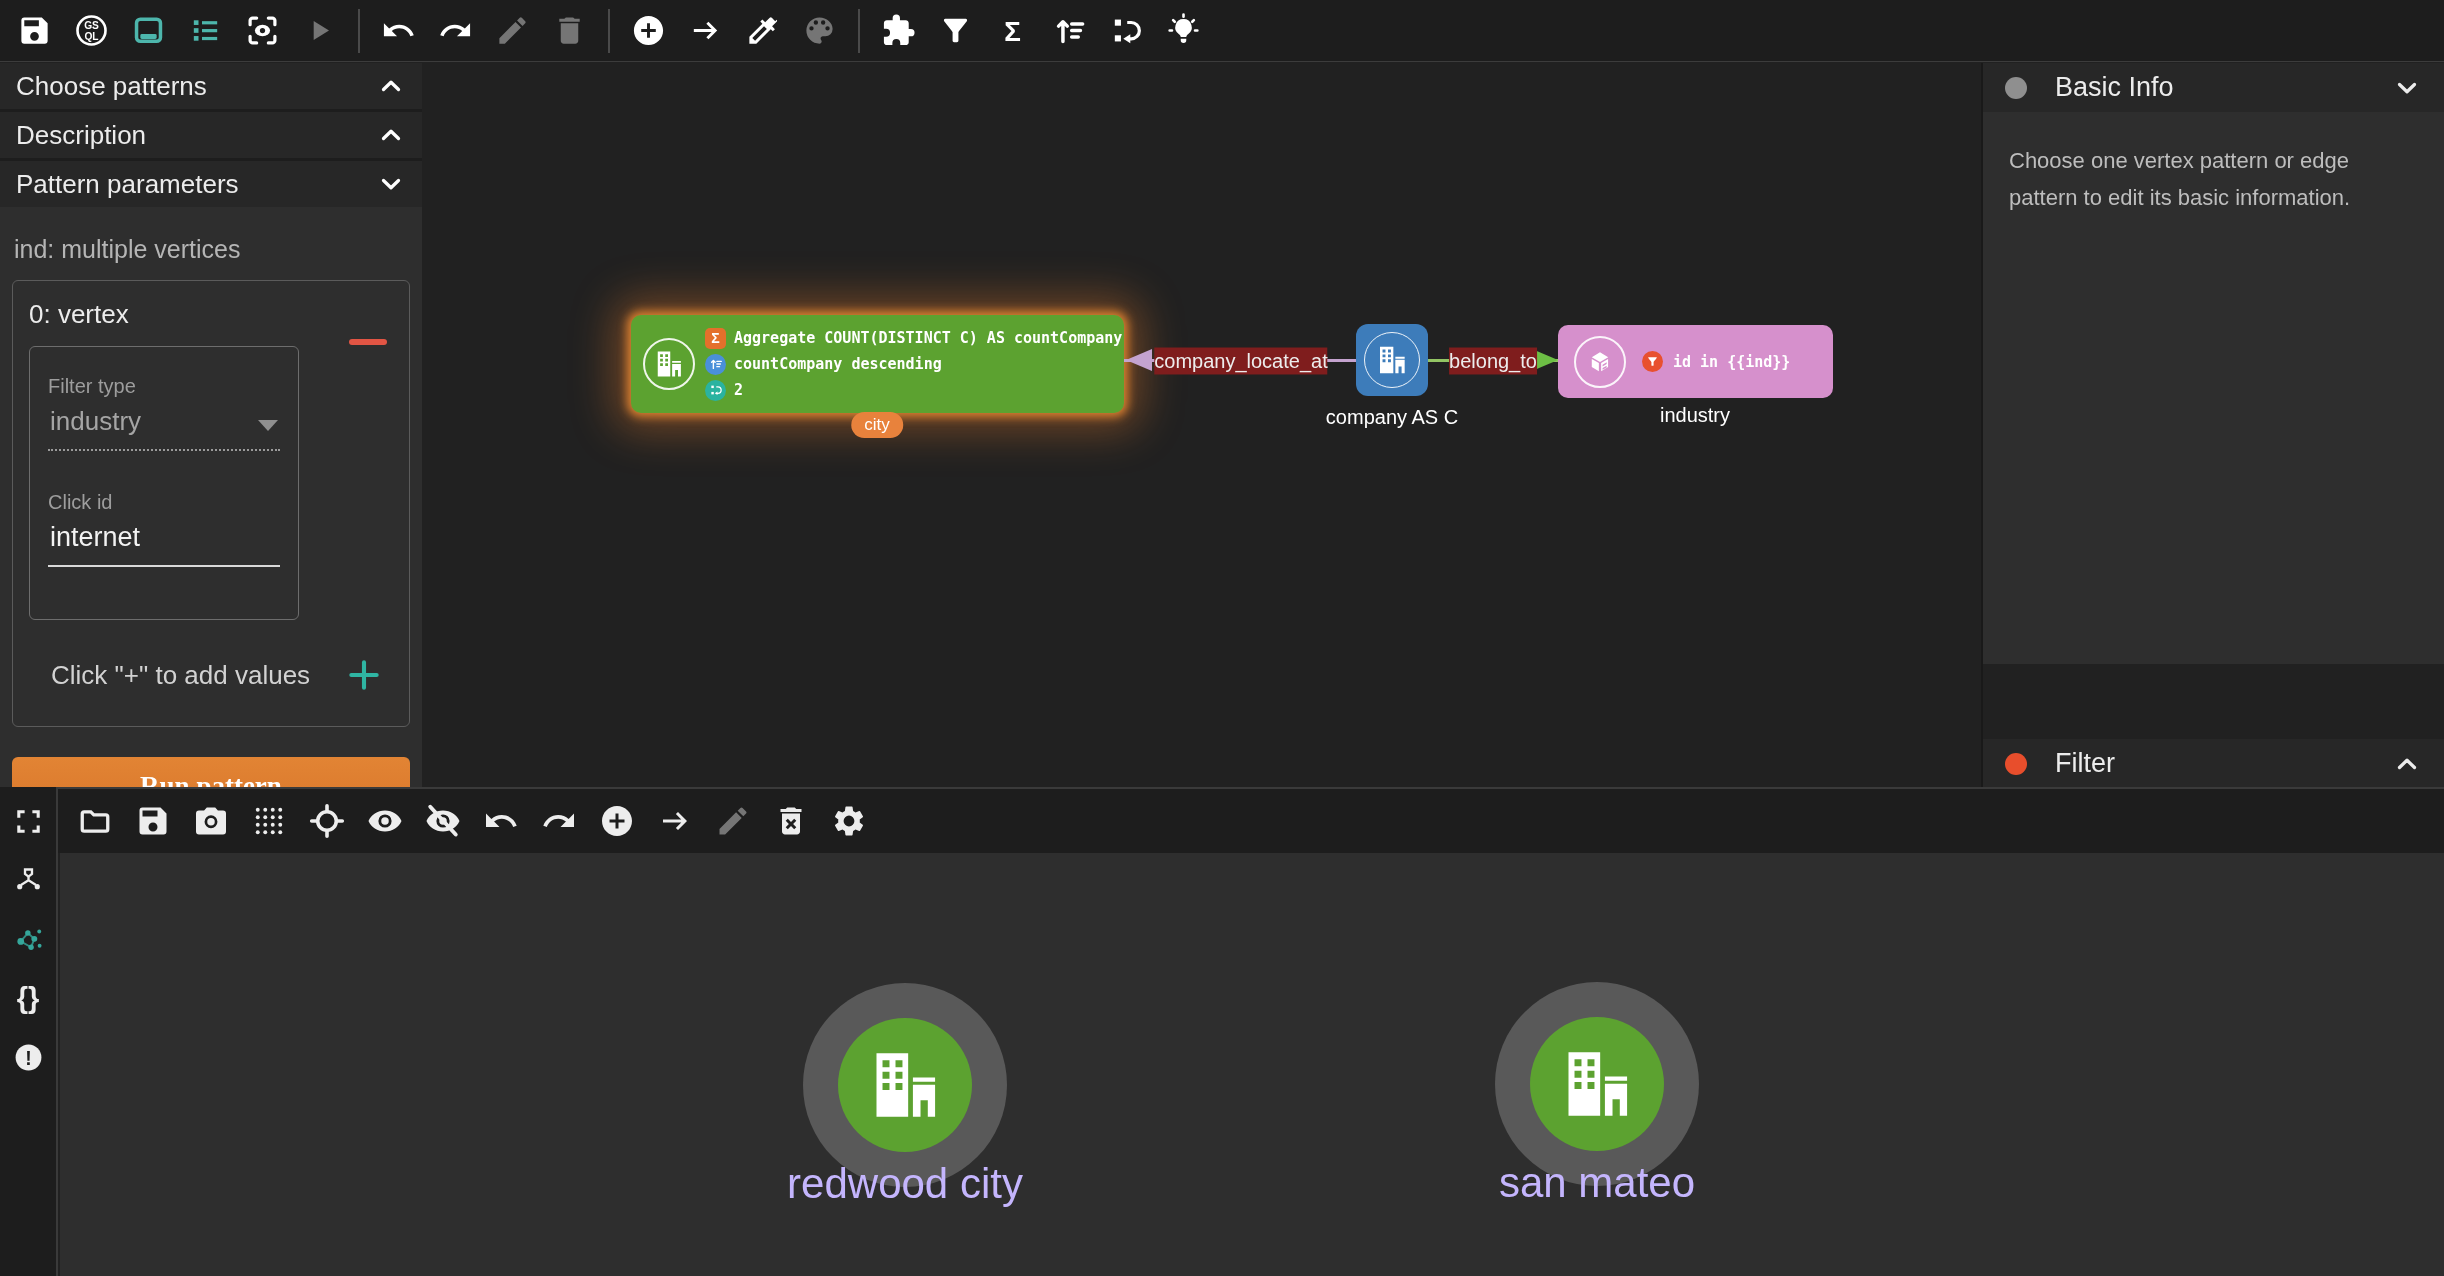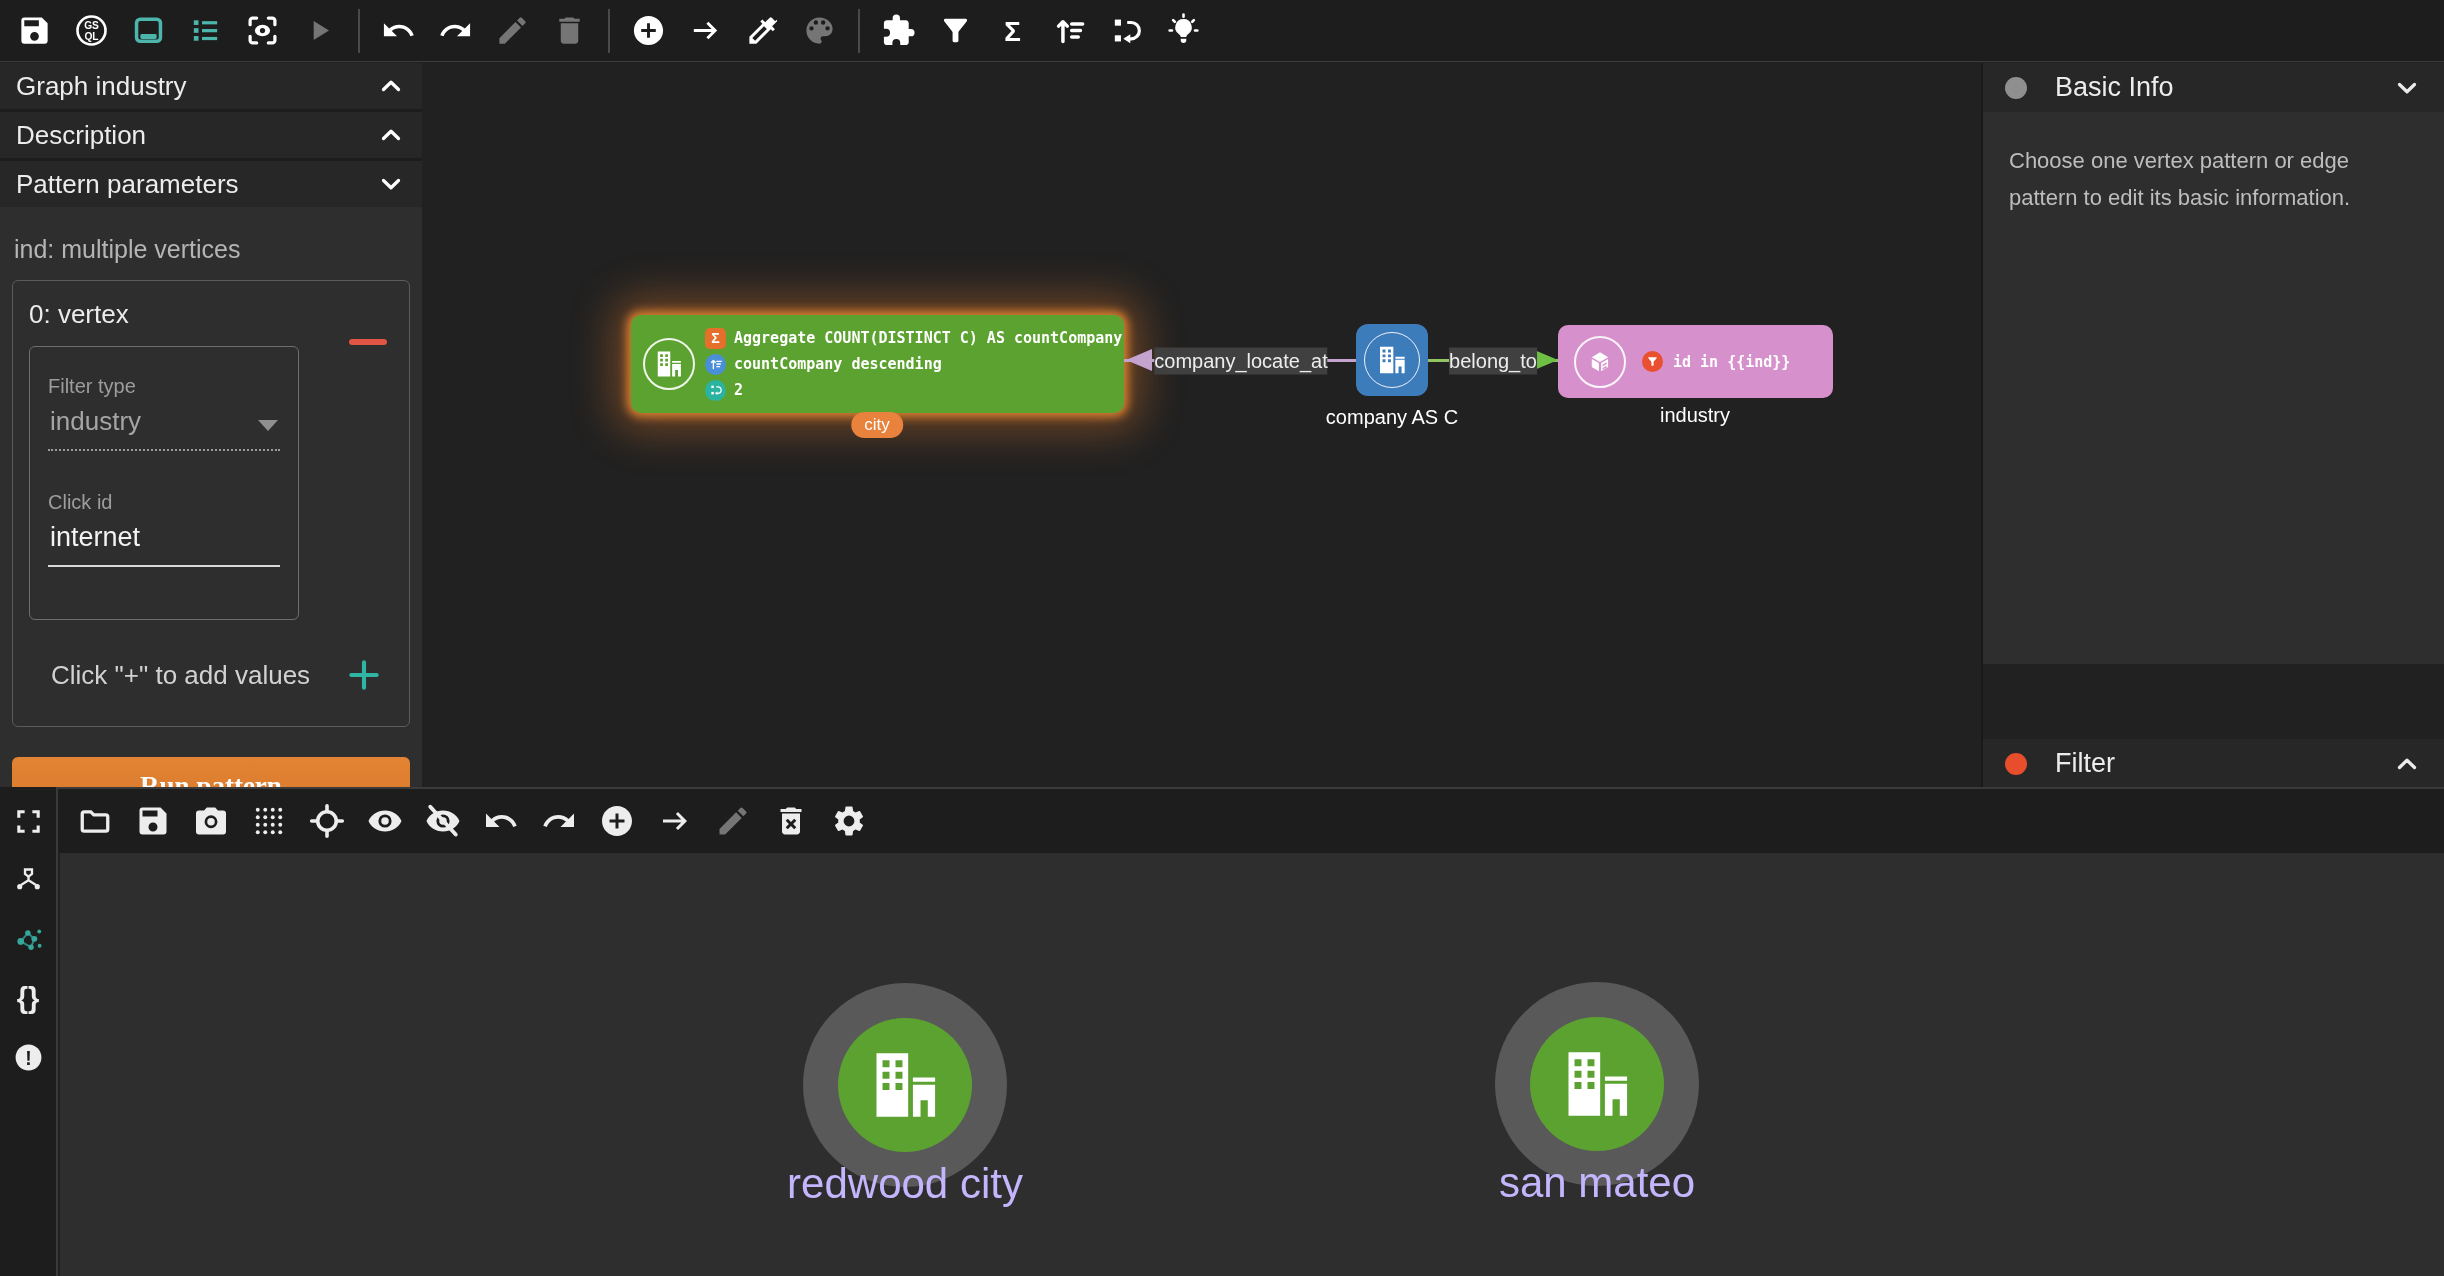--- a/index.html
+++ b/index.html
@@ -58,21 +58,21 @@
   .badge svg { width:14px; height:14px; }
   .bglyph { font-size:14px; font-weight:700; color:#fff; line-height:1; }
   .mono { font-family:"DejaVu Sans Mono", monospace; font-size:15px; font-weight:700; color:#fff; white-space:nowrap; }
   .city-tag { position:absolute; left:454px; top:349px; transform:translateX(-50%); background:#e8823c; color:#fff;
     font-size:17px; padding:3px 13px; border-radius:14px; }
   .edge-line { position:absolute; height:3px; top:296px; }
   .edge-line.lav { background:#c4a3cf; }
   .edge-line.grn { background:#93c464; }
   .arrow-left { position:absolute; top:286px; width:0; height:0; border-top:11px solid transparent; border-bottom:11px solid transparent; border-right:26px solid #c4a3cf; }
   .arrow-right { position:absolute; top:286px; width:0; height:0; border-top:11px solid transparent; border-bottom:11px solid transparent; border-left:26px solid #6dbf45; }
-  .edge-label { position:absolute; top:298px; transform:translate(-50%,-50%); background:#404040; padding:2px 0;
+  .edge-label { position:absolute; top:298px; transform:translate(-50%,-50%); background:#7f1d1d; padding:2px 0;
     font-size:20px; color:#ededed; white-space:nowrap; }
   .company-node { position:absolute; left:933px; top:261px; width:72px; height:72px; background:#3d7cba; border-radius:12px;
     display:flex; align-items:center; justify-content:center; cursor:pointer; }
   .company-node .node-circle { width:56px; height:56px; border-width:1.5px; }
   .company-node svg { width:32px; height:32px; }
   .node-label { position:absolute; transform:translateX(-50%); font-size:20px; font-weight:400; color:#fff; white-space:nowrap; }
   .industry-node { position:absolute; left:1135px; top:262px; width:275px; height:73px; background:#d690cc; border-radius:10px;
     display:flex; align-items:center; padding-left:16px; cursor:pointer; }
   .fbadge { width:21px; height:21px; border-radius:50%; background:#e8502f; display:flex; align-items:center; justify-content:center; margin-left:16px; flex:none; color:#fff; }
   .fbadge svg { width:13px; height:13px; }
@@ -366,21 +366,21 @@
     <div class="tbtn">
         <svg>
           <use href="#i-bulb"></use>
         </svg>
       </div>
   </div>
 
   <div id="sidebar">
     <div class="sec-headers">
       <div class="sec-h">
-        <span>Graph industry</span>
+        <span>Choose patterns</span>
         <span class="chev">
             <svg>
               <use href="#i-chev-up"></use>
             </svg>
           </span>
       </div>
       <div class="sec-h">
         <span>Description</span>
         <span class="chev">
             <svg>

